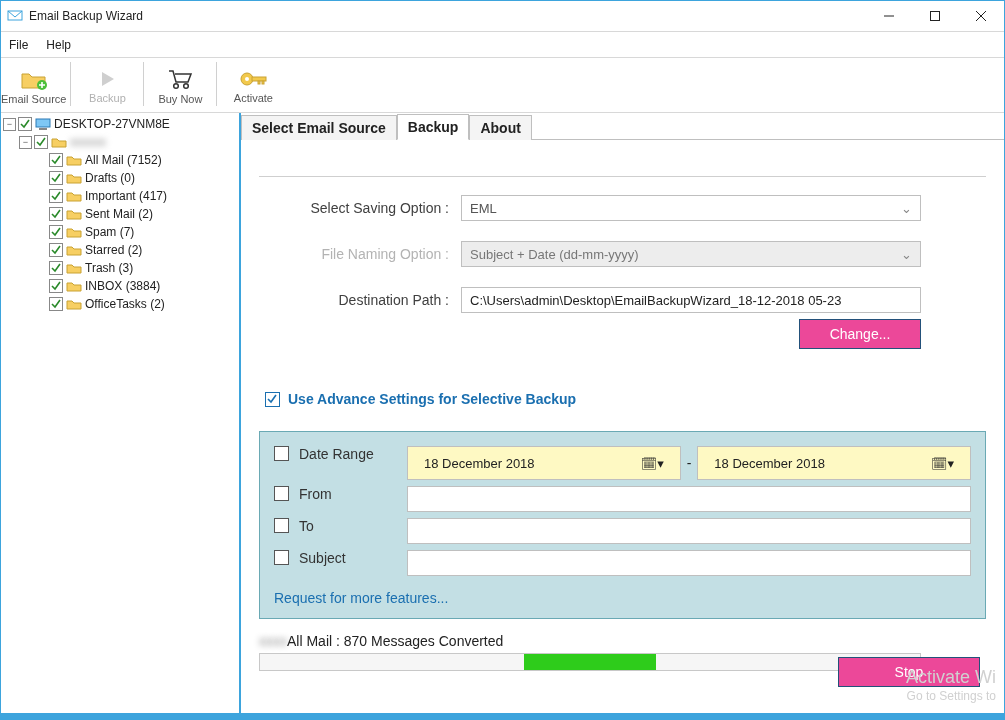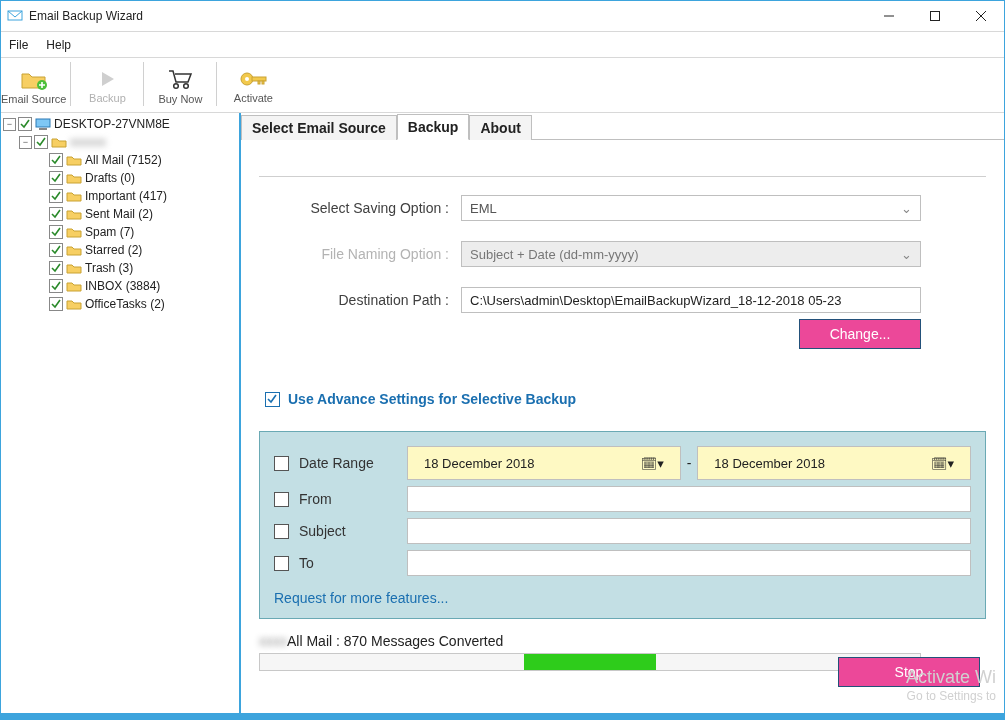--- a/index.html
+++ b/index.html
@@ -38,21 +38,21 @@
 .sel{display:flex;align-items:center;justify-content:space-between;color:#555}
 .sel .chev{color:#888}
 .sel.disabled{background:#ededed;color:#777}
 .txt{display:flex;align-items:center;overflow:hidden;white-space:nowrap}
 .change-row{display:flex;justify-content:flex-end;max-width:662px}
 .btn-blue{min-width:120px;height:28px;background:#ec4899;color:#fff;border:1px solid #23517a;display:flex;align-items:center;justify-content:center;font-size:14px}
 .adv-box{border:1px solid #6aa9b4;background:#c3dfe4;margin-top:16px;padding:0}
 .adv-head{display:flex;align-items:center;padding:6px 6px 8px 6px;color:#1a6fb0;font-weight:700;font-size:14px;background:#fff;border-left:1px solid #fff;border-right:1px solid #fff;margin:-1px -1px 0 -1px}
 .adv-head .acb{width:13px;height:13px;border:1px solid #1a6fb0;margin-right:8px;display:inline-flex;align-items:center;justify-content:center}
 .adv-body{padding:8px 14px 12px 14px}
-.arow{display:flex;align-items:center;margin:6px 0}
+.arow{display:flex;margin:6px 0}
 .arow .acb2{width:13px;height:13px;border:1px solid #555;background:#fff;margin-right:10px;display:inline-block}
 .arow .albl{width:108px;font-size:14px;color:#333}
 .arow .afield{flex:1;height:26px;background:#fff;border:1px solid #bfbfbf;box-sizing:border-box}
 .date-pair{display:flex;align-items:center;flex:1}
 .date-pair .dp{flex:1;height:34px;border:1px solid #bfbfbf;background:#fef9c3;display:flex;align-items:center;padding:0 16px;font-size:13px;box-sizing:border-box;justify-content:space-between}
 .date-pair .dash{margin:0 6px}
 .link{color:#1a6fb0;margin-top:8px;display:inline-block}
 .status{margin-top:14px;font-size:14px}
 .status .blur{color:transparent;text-shadow:0 0 6px #888;user-select:none}
 .progress{margin-top:4px;height:16px;border:1px solid #c8c8c8;background:#f6f6f6;position:relative;max-width:660px}
@@ -359,26 +359,26 @@
                 </div>
               </div>
             </div>
             <div class="arow">
               <span class="acb2"></span>
               <span class="albl">From</span>
               <div class="afield"></div>
             </div>
             <div class="arow">
               <span class="acb2"></span>
-              <span class="albl">Subject</span>
+              <span class="albl">To</span>
               <div class="afield"></div>
             </div>
             <div class="arow">
               <span class="acb2"></span>
-              <span class="albl">To</span>
+              <span class="albl">Subject</span>
               <div class="afield"></div>
             </div>
             <a class="link">Request for more features...</a>
           </div>
         </div>
 
         <div class="status">
           <span class="blur">xxxx</span><span>All Mail : 870 Messages Converted</span>
         </div>
         <div class="progress">

